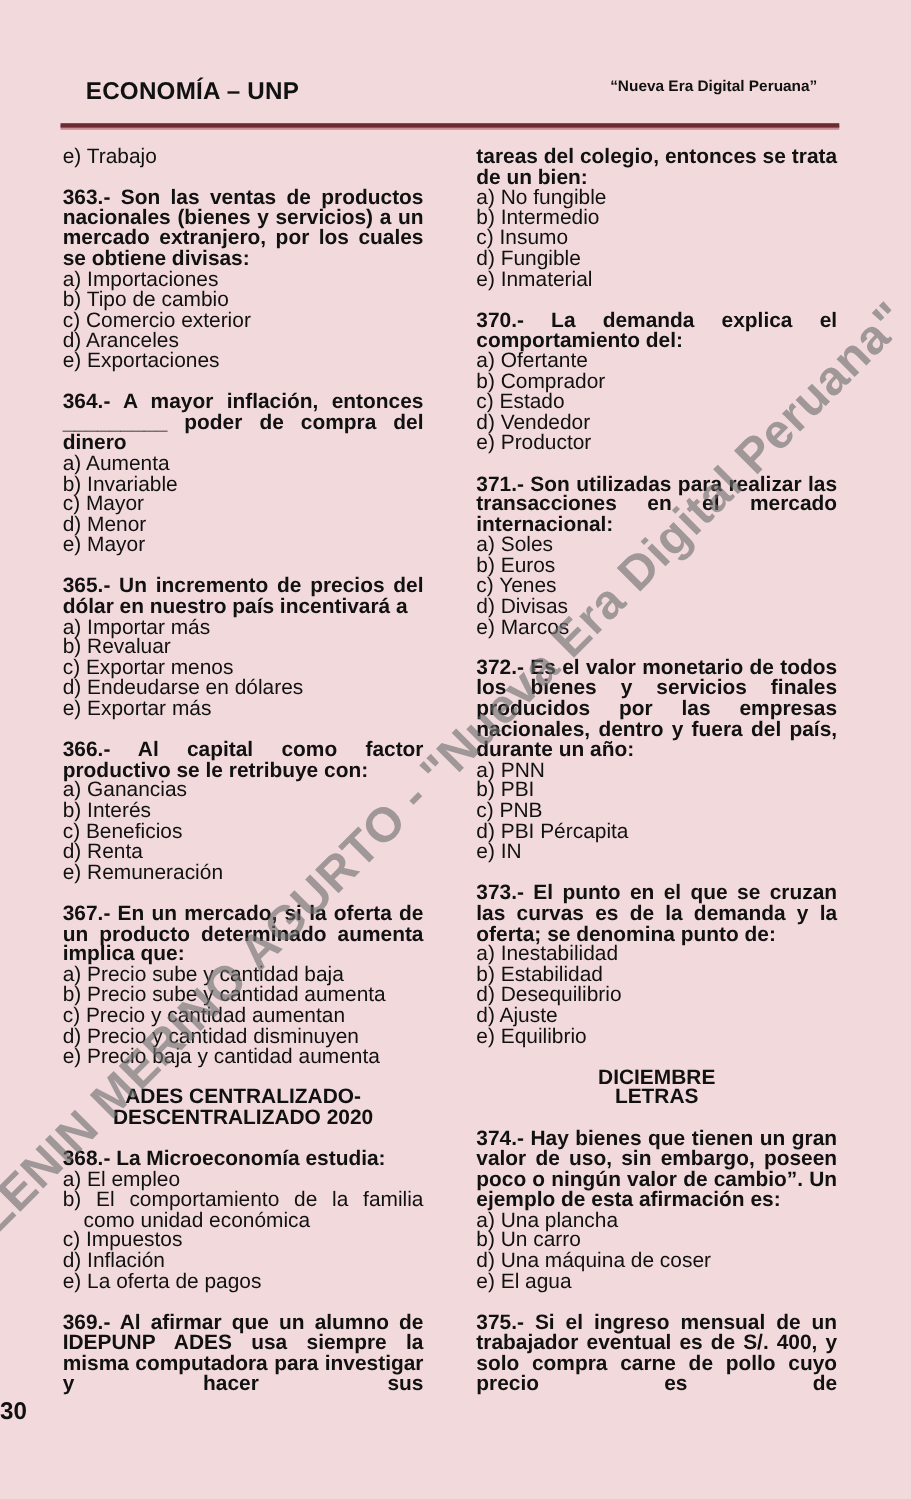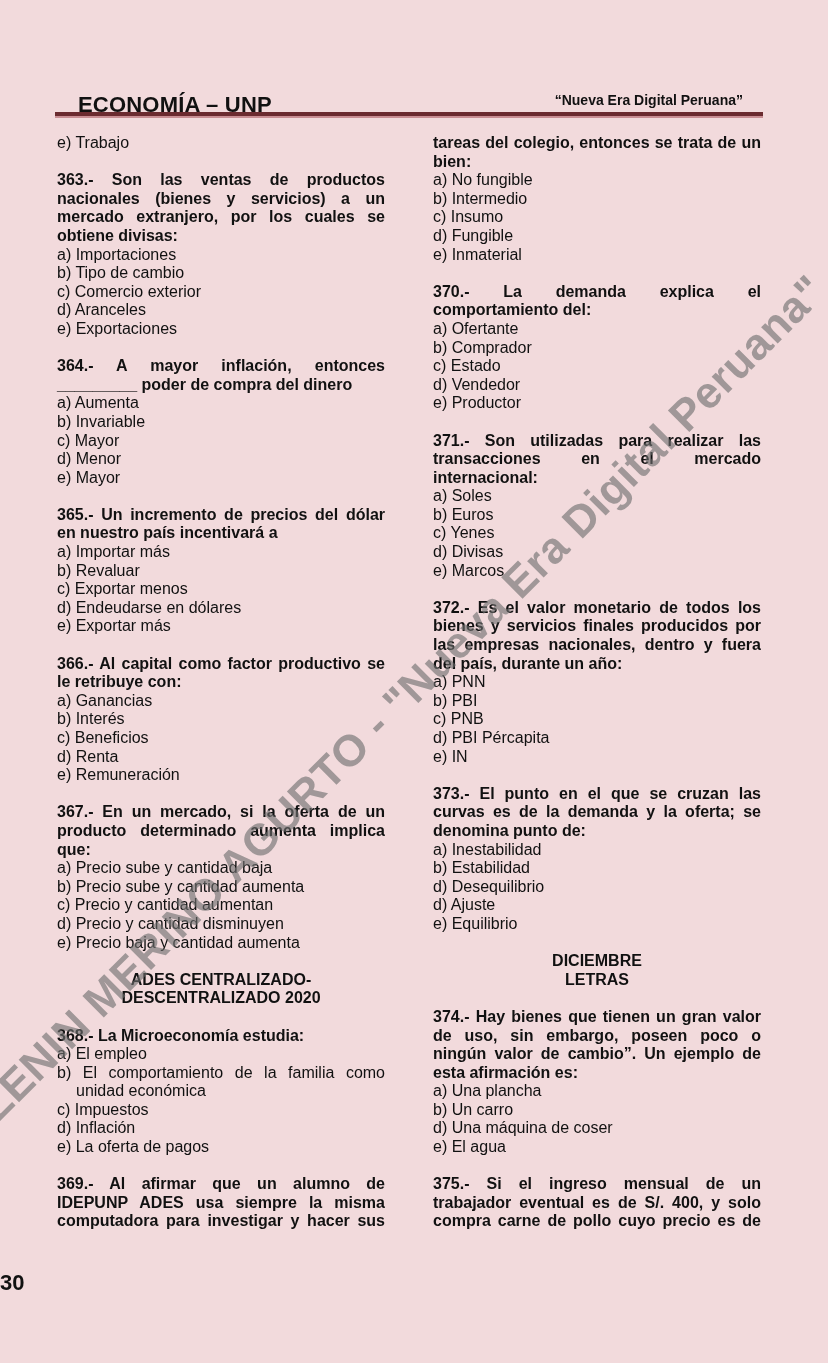--- a/index.html
+++ b/index.html
@@ -5,38 +5,38 @@
   html, body { margin: 0; padding: 0; }
   body {
     width: 828px; height: 1363px;
     background: #f2dadc;
     font-family: "Liberation Sans", "DejaVu Sans", sans-serif;
     color: #111;
     position: relative;
     overflow: hidden;
   }
   .header {
-    position: absolute; left: 78px; top: 92px; width: 685px; height: 30px;
+    position: absolute; left: 78px; top: 70px; width: 685px; height: 30px;
   }
   .header-left {
     position: absolute; left: 0; top: 0;
     font-weight: bold; font-size: 22px; letter-spacing: 0.2px;
   }
   .header-right {
     position: absolute; right: 20px; top: 0;
     font-weight: bold; font-size: 14px;
   }
   .header-rule {
     position: absolute; left: 55px; top: 112px; width: 708px; height: 4px;
     background: #6b2b30;
     box-shadow: 0 2px 0 #c98e94;
   }
   .col {
     position: absolute; top: 134px; width: 328px;
-    font-size: 16px; line-height: 18.6px;
+    font-size: 19px; line-height: 18.6px;
   }
   .col-left { left: 57px; }
   .col-right { left: 433px; }
   .q { margin-bottom: 18.6px; }
   .q-stem { font-weight: bold; text-align: justify; }
   .q-stem.last-justify { text-align-last: justify; }
   .opt { }
   .opt.hang { padding-left: 19px; text-indent: -19px; text-align: justify; }
   .section-title {
     font-weight: bold; text-align: center; margin-bottom: 18.6px;

